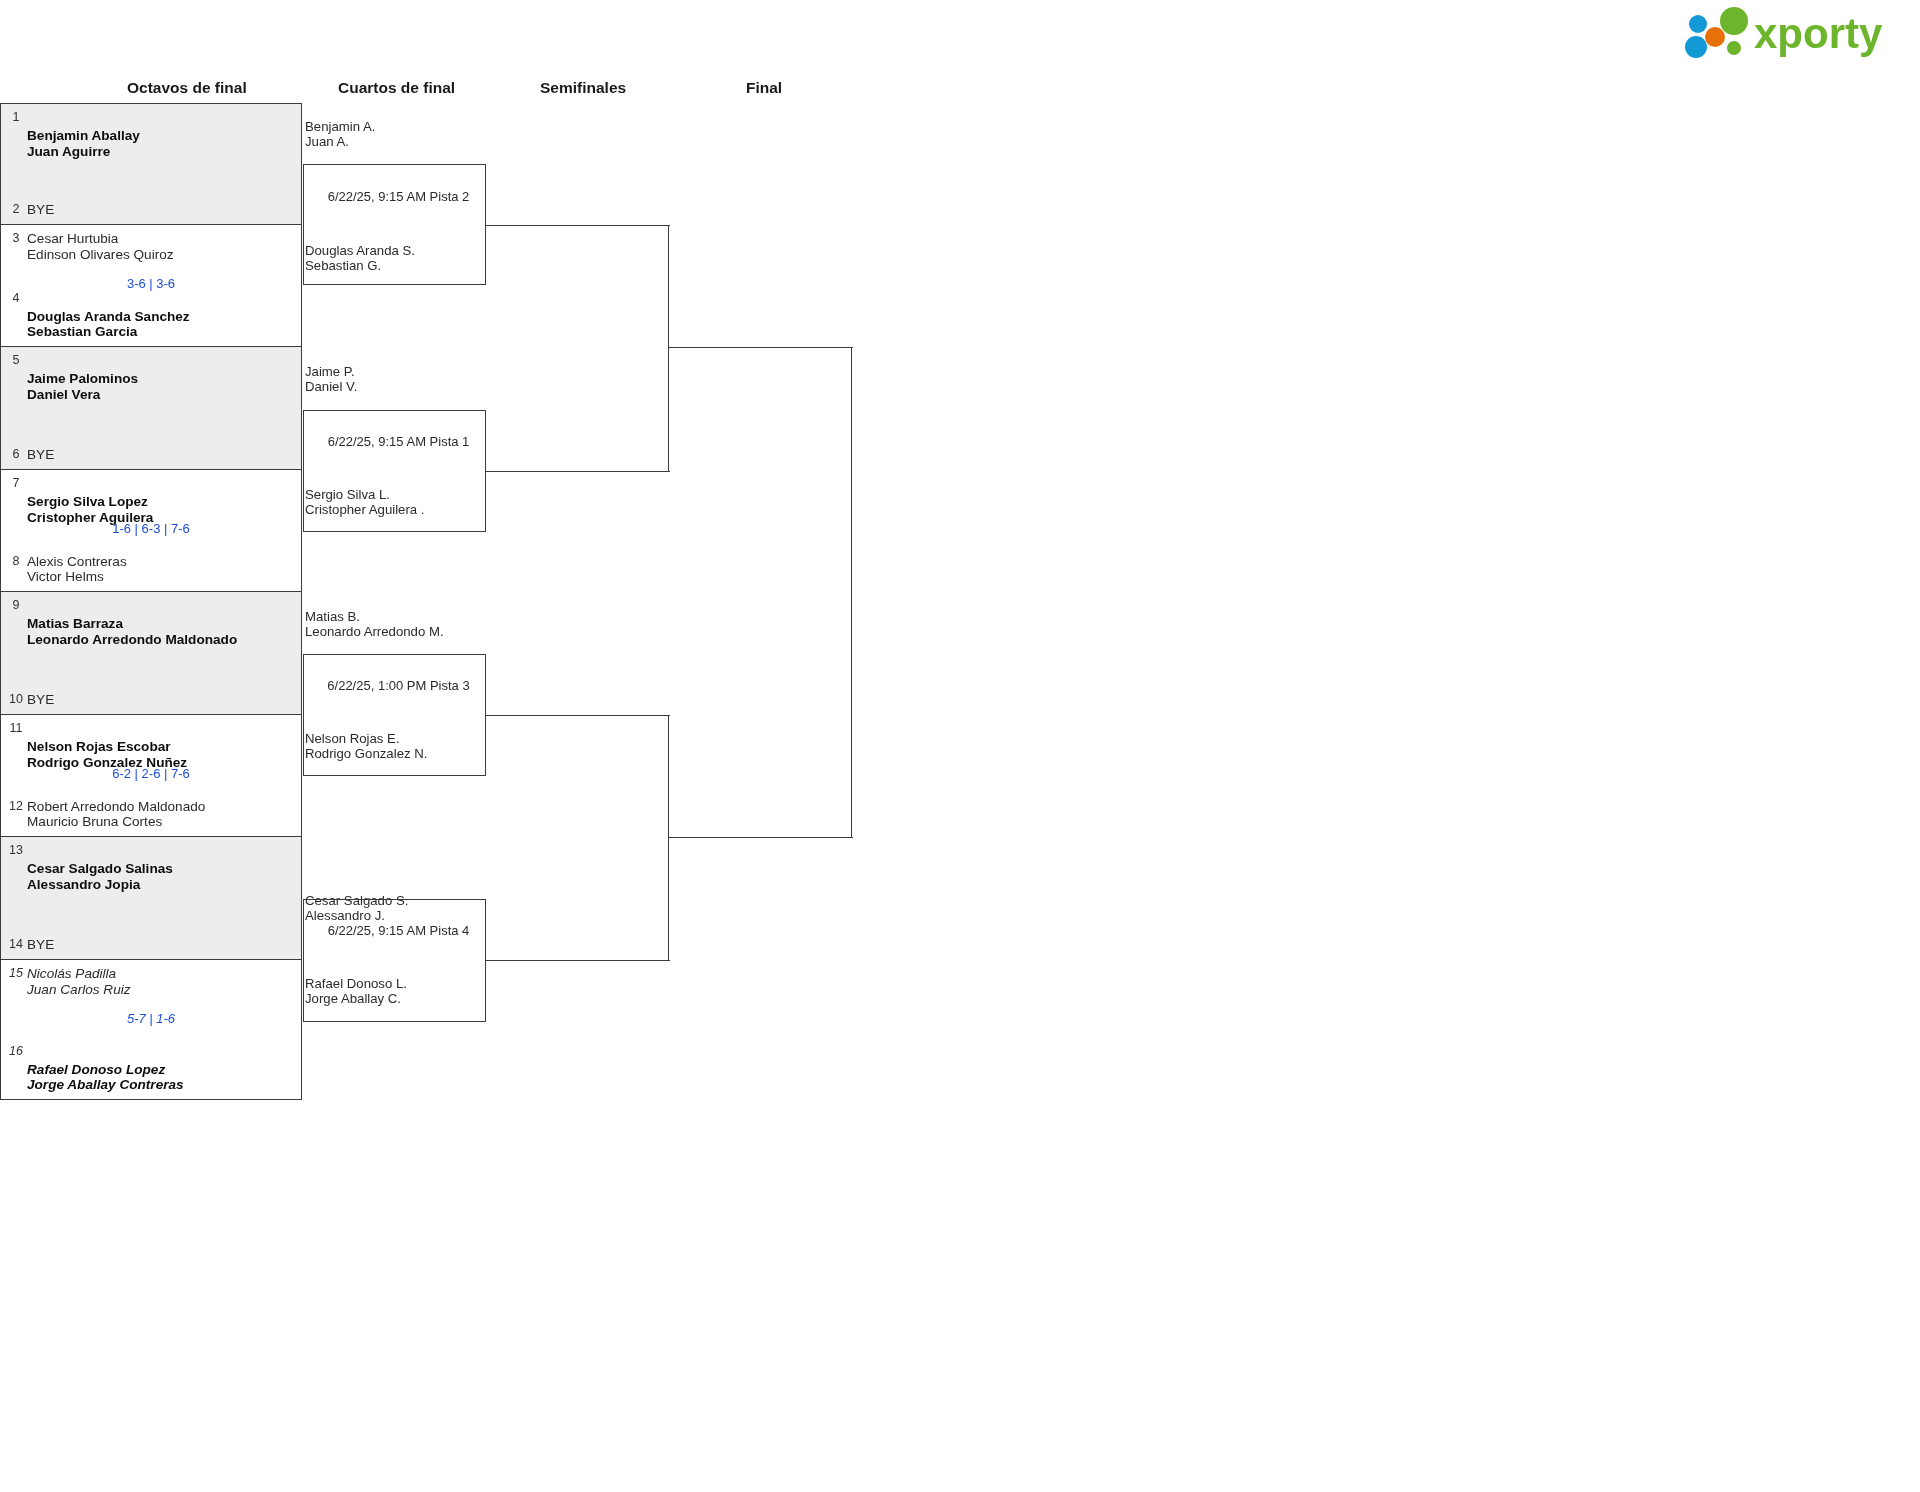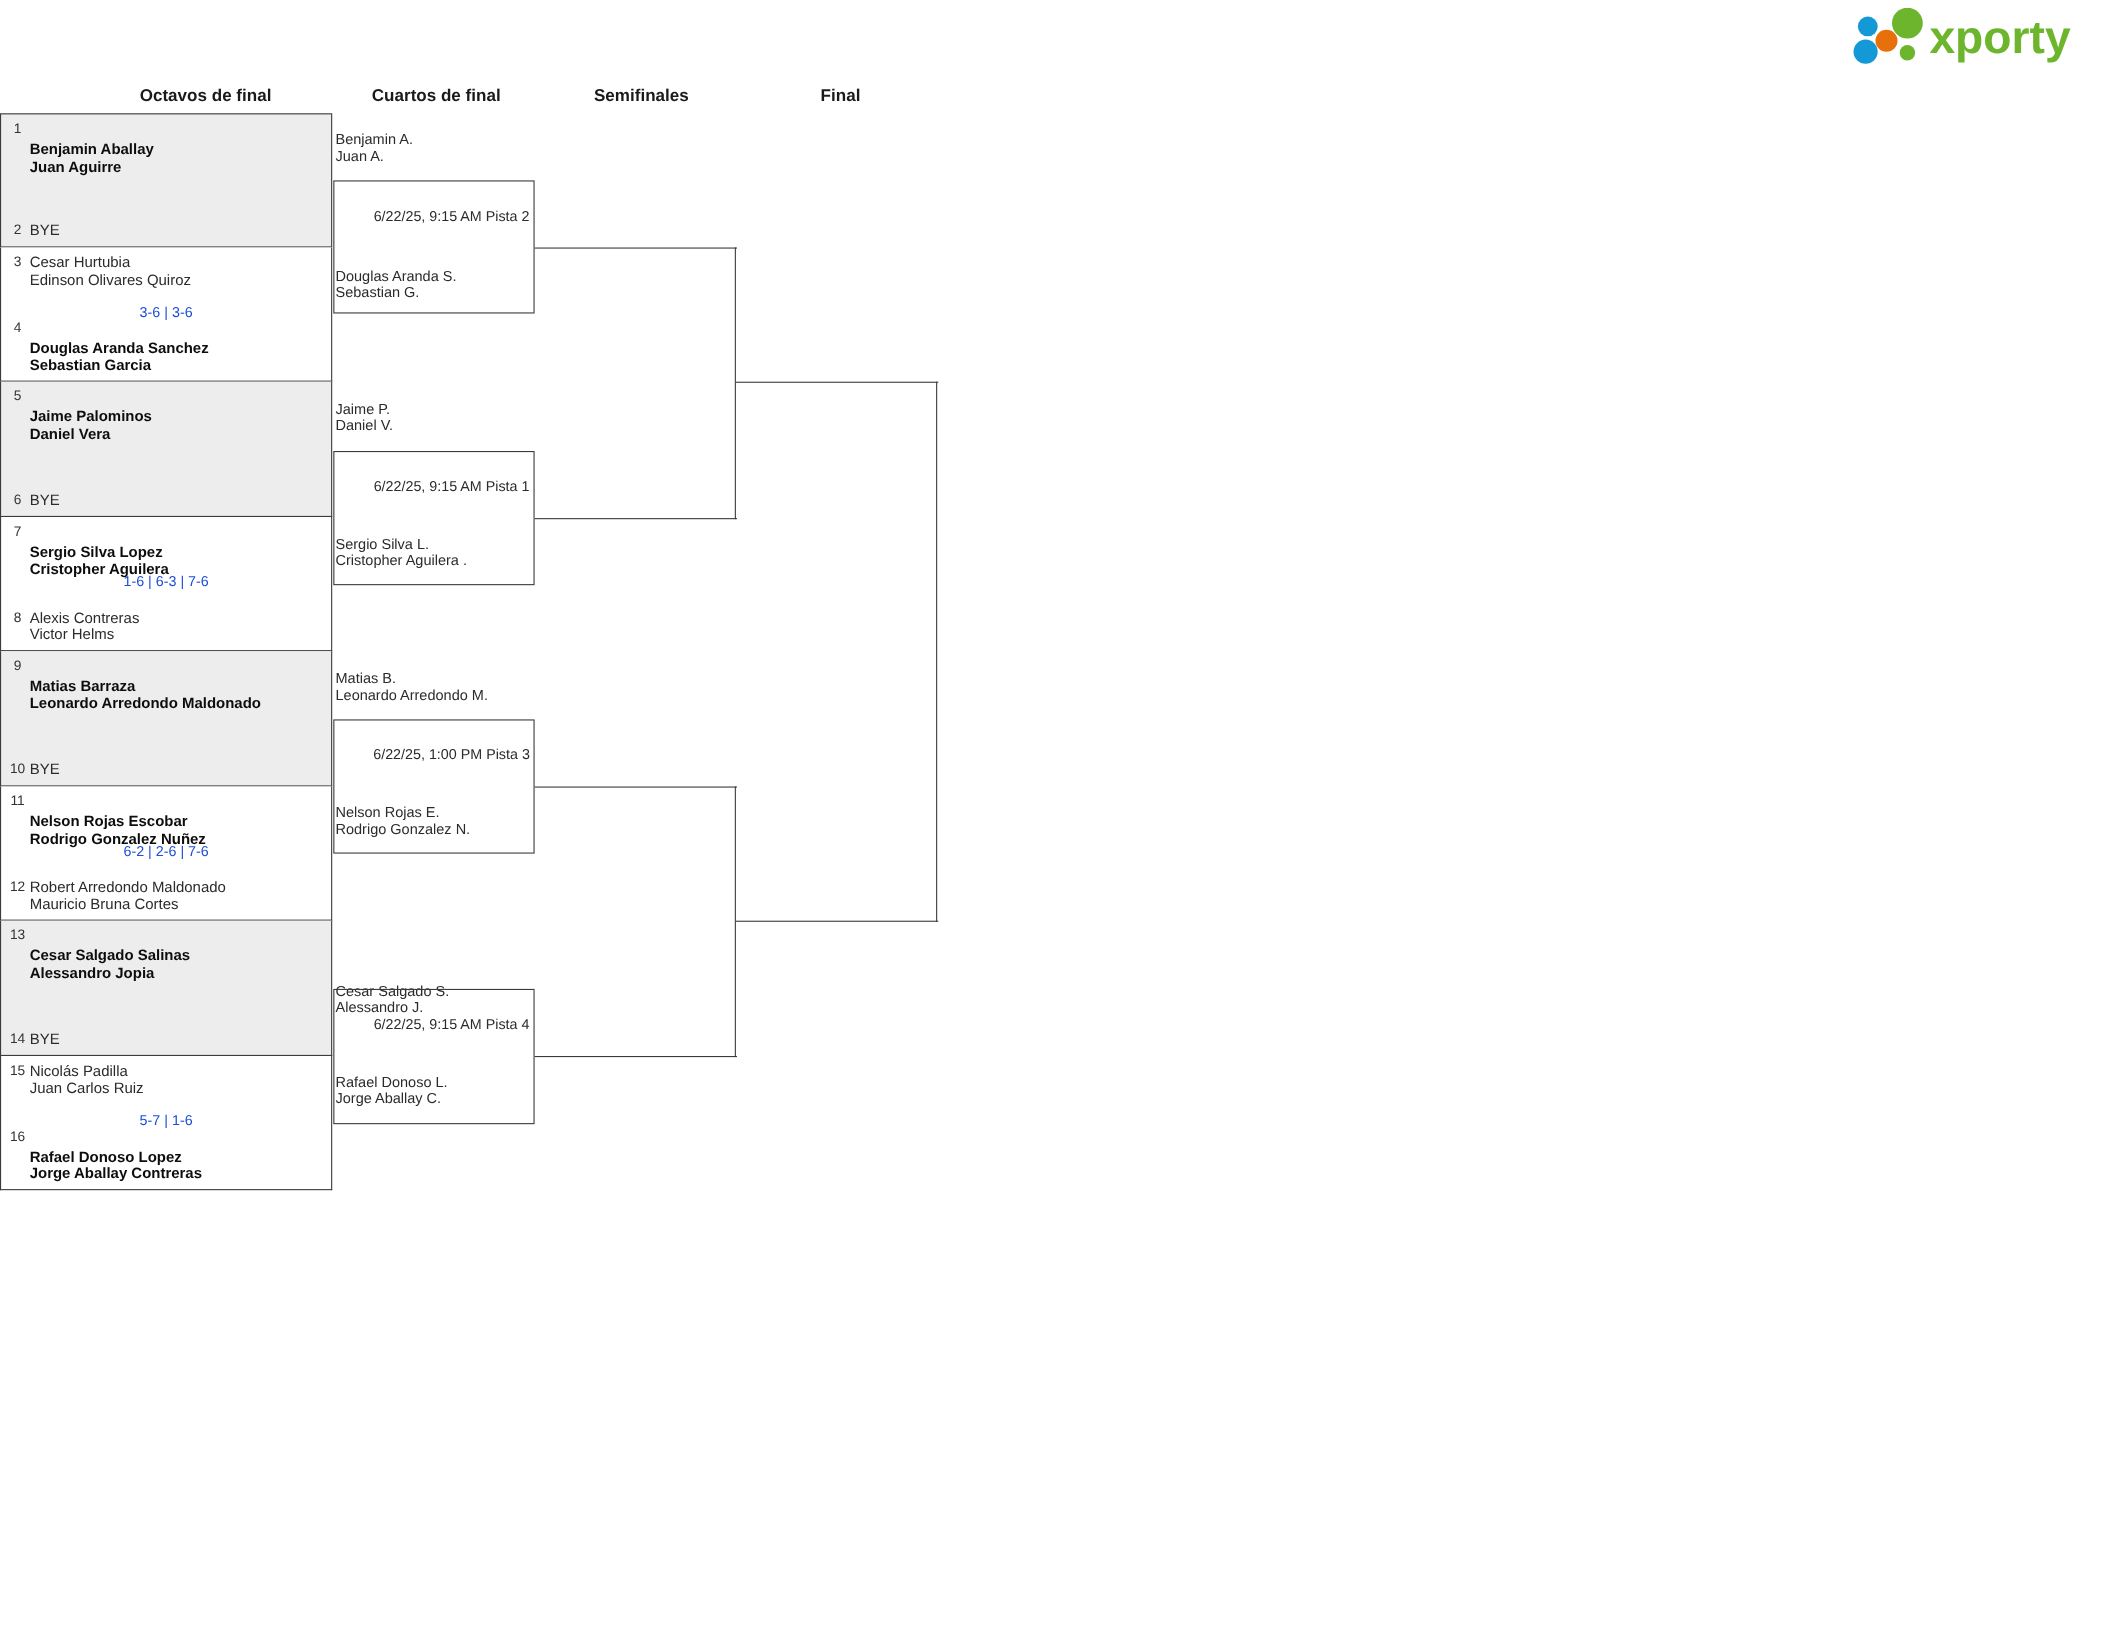--- a/index.html
+++ b/index.html
@@ -33,21 +33,21 @@
   .seed{width:22px;flex:0 0 22px;text-align:center;font-size:12.5px;color:#333;line-height:14px;}
   .names{font-size:13.6px;line-height:15.6px;color:#2b2b2b;}
   .names.win{font-weight:700;color:#0d0d0d;margin-top:18px;}
   .names .n{display:block;white-space:nowrap;}
   .bye{font-size:13.6px;line-height:15.6px;color:#2b2b2b;}
   .score{position:absolute;left:0;width:100%;text-align:center;font-size:13px;color:#1d4ed8;}
 
   
   .qf{position:absolute;left:303px;width:183px;box-sizing:border-box;}
   .qf .qf-box{position:absolute;left:0;width:183px;box-sizing:border-box;border:1.2px solid #3b3b3b;}
-  .qf .qf-when{position:absolute;left:16px;width:183px;text-align:center;font-size:13px;color:#2b2b2b;white-space:nowrap;}
+  .qf .qf-when{position:absolute;left:4px;width:183px;text-align:center;font-size:13px;color:#2b2b2b;white-space:nowrap;}
   .qf-team{position:absolute;left:2px;font-size:13.2px;line-height:15.4px;color:#2b2b2b;white-space:nowrap;}
   .qf-team .n{display:block;}
 
   
   .conn{position:absolute;background:#3b3b3b;}
   .vline{width:1.4px;}
   .hline{height:1.4px;}
 </style>
 </head>
 <body>
@@ -176,21 +176,21 @@
           <span class="n">Cesar Salgado Salinas</span>
           <span class="n">Alessandro Jopia</span>
         </span>
       </div>
       <div class="slot bot">
         <span class="seed">14</span>
         <span class="bye">BYE</span>
       </div>
     </div>
 
-    <div class="pair plain" style="height:122px;">
+    <div class="pair plain" style="height:140px;font-style:italic;">
       <div class="slot top">
         <span class="seed">15</span>
         <span class="names">
           <span class="n">Nicolás Padilla</span>
           <span class="n">Juan Carlos Ruiz</span>
         </span>
       </div>
       <div class="score" style="top:51px;">5-7 | 1-6</div>
       <div class="slot bot">
         <span class="seed">16</span>

